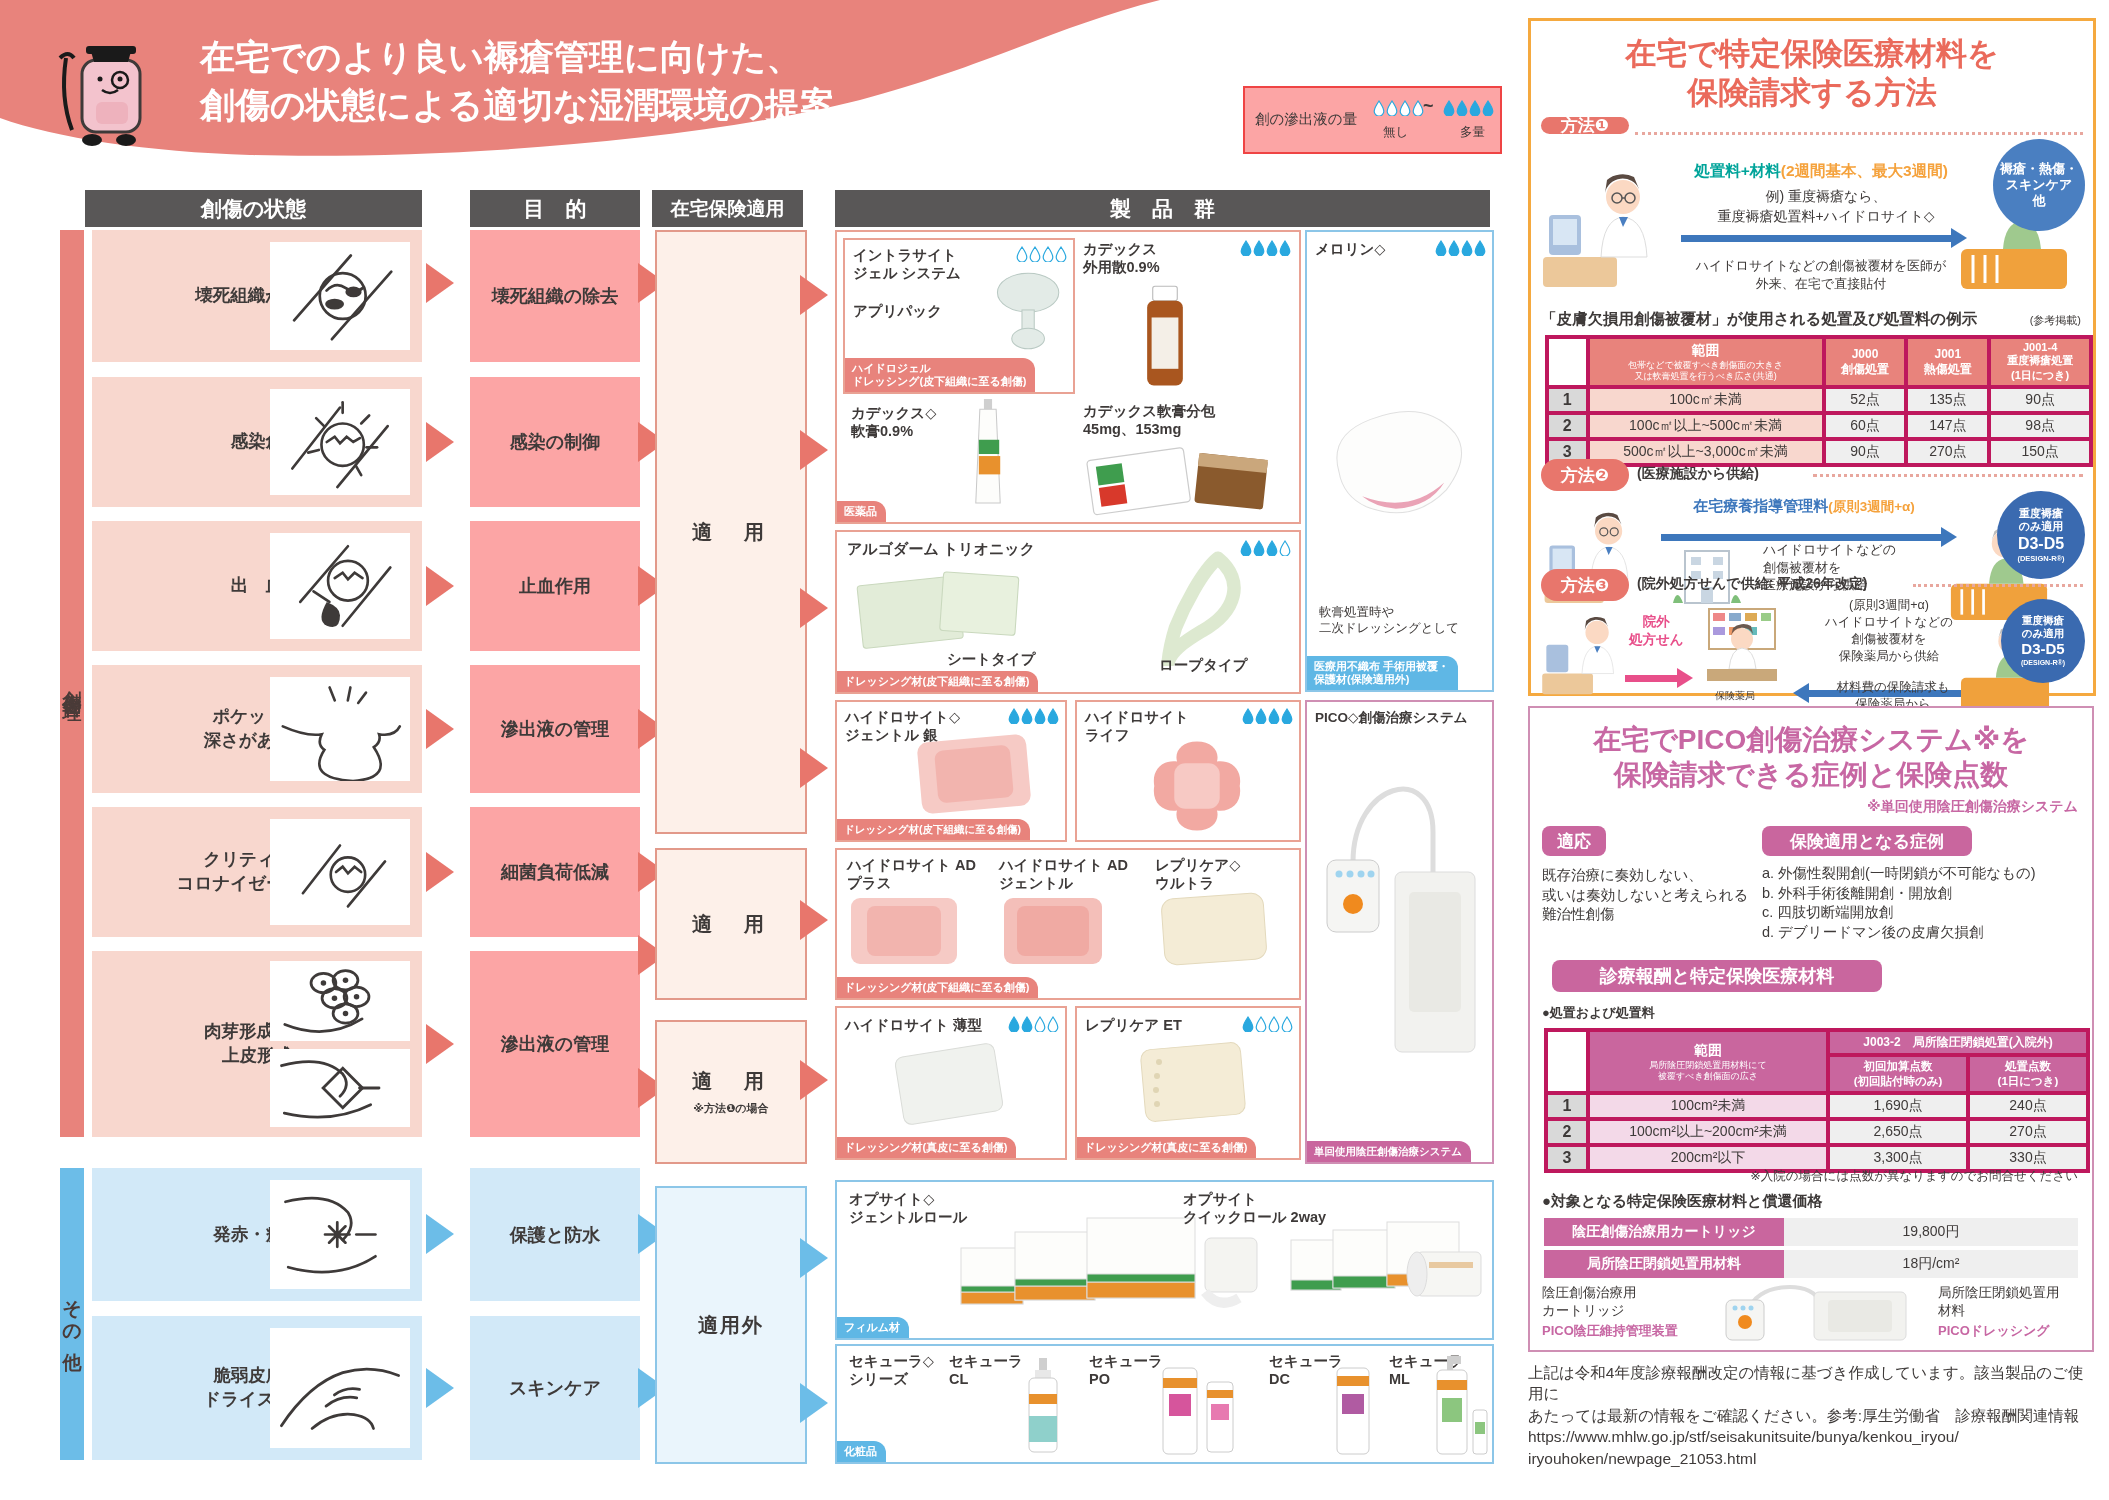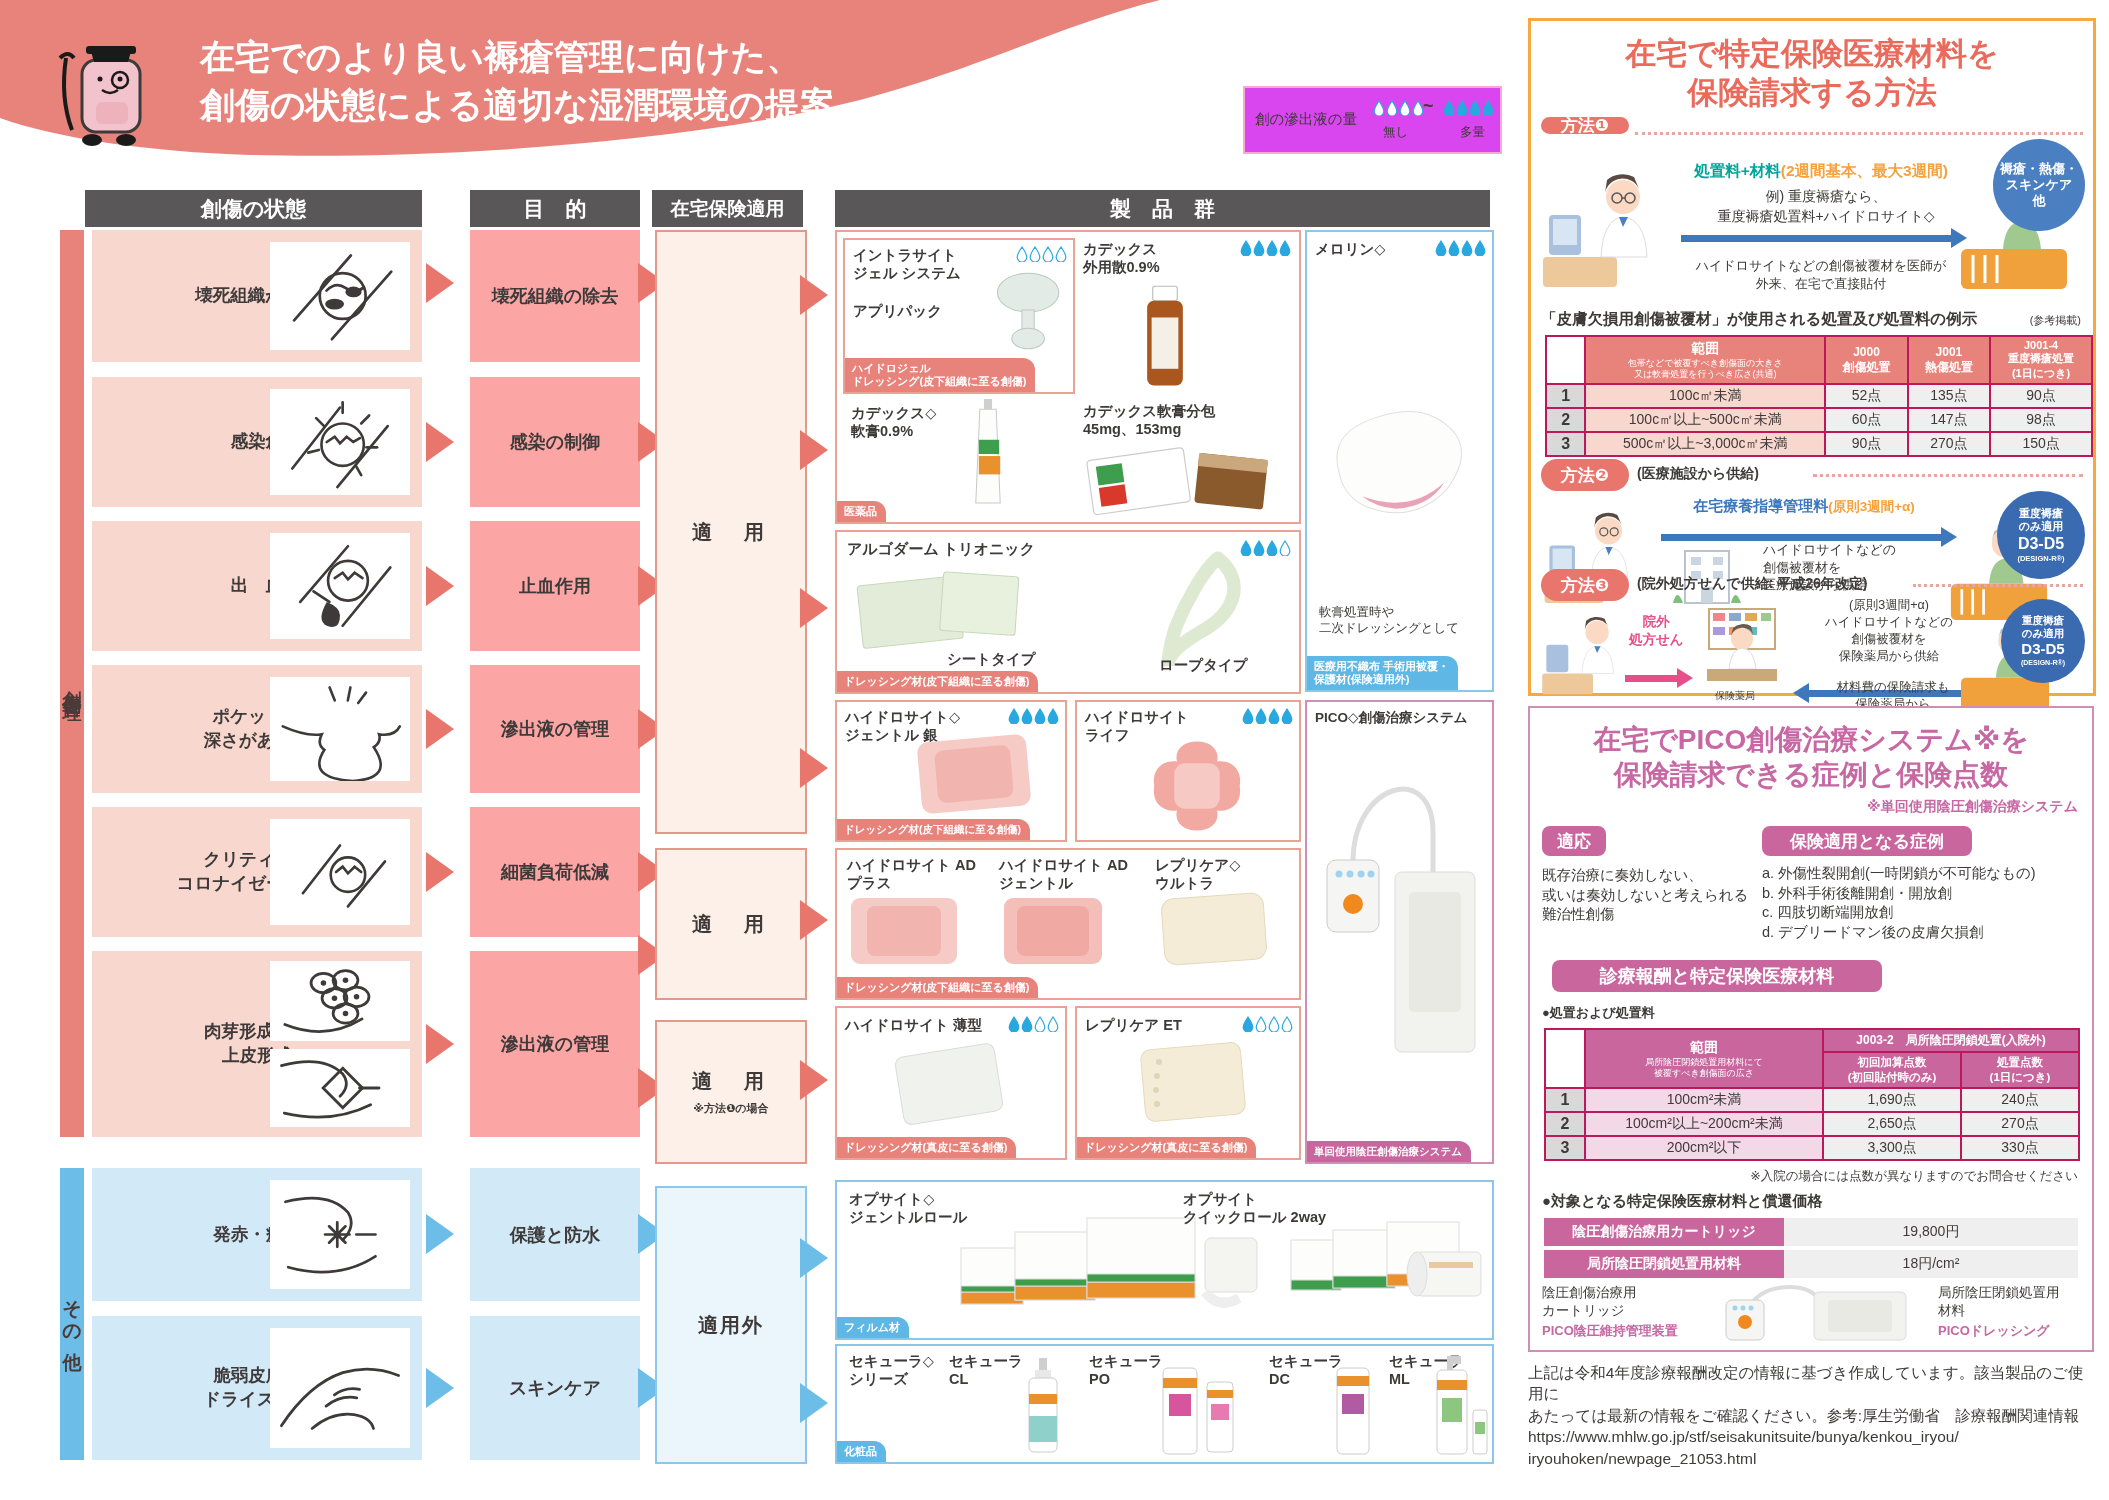--- a/index.html
+++ b/index.html
@@ -40,21 +40,21 @@
   .bluetxt{color:#3d77bc;font-weight:bold;}
   .pinktxt{color:#e84f8a;font-weight:bold;}
   .smalltxt{font-size:13px;color:#3e3a39;line-height:1.35;}
   .circlebadge{background:#4a7fc1;border-radius:50%;color:#fff;font-weight:bold;display:flex;flex-direction:column;align-items:center;justify-content:center;text-align:center;line-height:1.25;}
   .harrow{height:7px;background:#3d77bc;position:relative;}
   .harrow:after{content:"";position:absolute;right:-16px;top:-7px;border-top:10px solid transparent;border-bottom:10px solid transparent;border-left:16px solid #3d77bc;}
   .harrow.pink{background:#e84f8a;}
   .harrow.pink:after{border-left-color:#e84f8a;}
   .harrow.dbl:before{content:"";position:absolute;left:-16px;top:-7px;border-top:10px solid transparent;border-bottom:10px solid transparent;border-right:16px solid #3d77bc;}
   table.pts{border-collapse:collapse;font-size:14px;color:#3e3a39;}
-  table.pts td,table.pts th{border:2px solid #be185d;text-align:center;vertical-align:middle;padding:2px 3px;}
+  table.pts td,table.pts th{border:4px solid #be185d;text-align:center;vertical-align:middle;padding:2px 3px;}
   .th-s{background:#e8837c;color:#fff;font-weight:bold;}
   .th-m{background:#c9669e;color:#fff;font-weight:bold;}
   .cell-num{background:#d9d9d9;font-weight:bold;font-size:16px;}
   .cell-range{background:#f8d7ce;}
   .cell-rangem{background:#f3d9e8;}
   .cell-val{background:#efefef;}
   .hsub{font-size:9px;font-weight:normal;line-height:1.2;display:block;}
   .p2badge{background:#c9669e;color:#fff;font-weight:bold;border-radius:8px;display:flex;align-items:center;justify-content:center;}
   .ftr{font-size:15.5px;color:#3e3a39;line-height:1.38;}
   svg .ln{stroke:#3e3a39;stroke-width:2;fill:none;stroke-linecap:round;}
@@ -77,21 +77,21 @@
       <circle cx="68" cy="57" r="2.5" fill="#1a1a1a"></circle>
     <path d="M50 68 q8 6 16 0" stroke="#1a1a1a" stroke-width="2.5" fill="none"></path>
     <path d="M14 36 q-6 40 6 72" stroke="#1a1a1a" stroke-width="4" fill="none"></path>
     <path d="M8 36 q8 -8 14 0" stroke="#1a1a1a" stroke-width="4" fill="none"></path>
     <ellipse cx="40" cy="118" rx="10" ry="6" fill="#1a1a1a"></ellipse>
     <ellipse cx="74" cy="118" rx="10" ry="6" fill="#1a1a1a"></ellipse>
   </svg>
   <div class="a" style="left:200px;top:34px;color:#fff;font-size:35px;font-weight:bold;">在宅でのより良い褥瘡管理に向けた、</div>
   <div class="a" style="left:200px;top:82px;color:#fff;font-size:35px;font-weight:bold;">創傷の状態による適切な湿潤環境の提案</div>
 
-  <div class="a" style="left:1243px;top:86px;width:255px;height:64px;border:2px solid #f9a8d4;background:#d946ef;">
+  <div class="a" style="left:1243px;top:86px;width:255px;height:64px;border:2px solid #ef4444;background:#fca5a5;">
     <div class="a" style="left:10px;top:22px;font-size:14.5px;color:#3e3a39;">創の滲出液の量</div>
     <div class="a drops" style="left:128px;top:12px;">
         <svg width="12" height="16" viewBox="0 0 12 16">
           <path d="M6 1C6 1 1.2 8 1.2 11.3A4.8 4.8 0 0 0 10.8 11.3C10.8 8 6 1 6 1Z" fill="#ffffff" stroke="#29a8df" stroke-width="1.2"></path>
         </svg>
         <svg width="12" height="16" viewBox="0 0 12 16">
           <path d="M6 1C6 1 1.2 8 1.2 11.3A4.8 4.8 0 0 0 10.8 11.3C10.8 8 6 1 6 1Z" fill="#ffffff" stroke="#29a8df" stroke-width="1.2"></path>
         </svg>
         <svg width="12" height="16" viewBox="0 0 12 16">
           <path d="M6 1C6 1 1.2 8 1.2 11.3A4.8 4.8 0 0 0 10.8 11.3C10.8 8 6 1 6 1Z" fill="#ffffff" stroke="#29a8df" stroke-width="1.2"></path>

